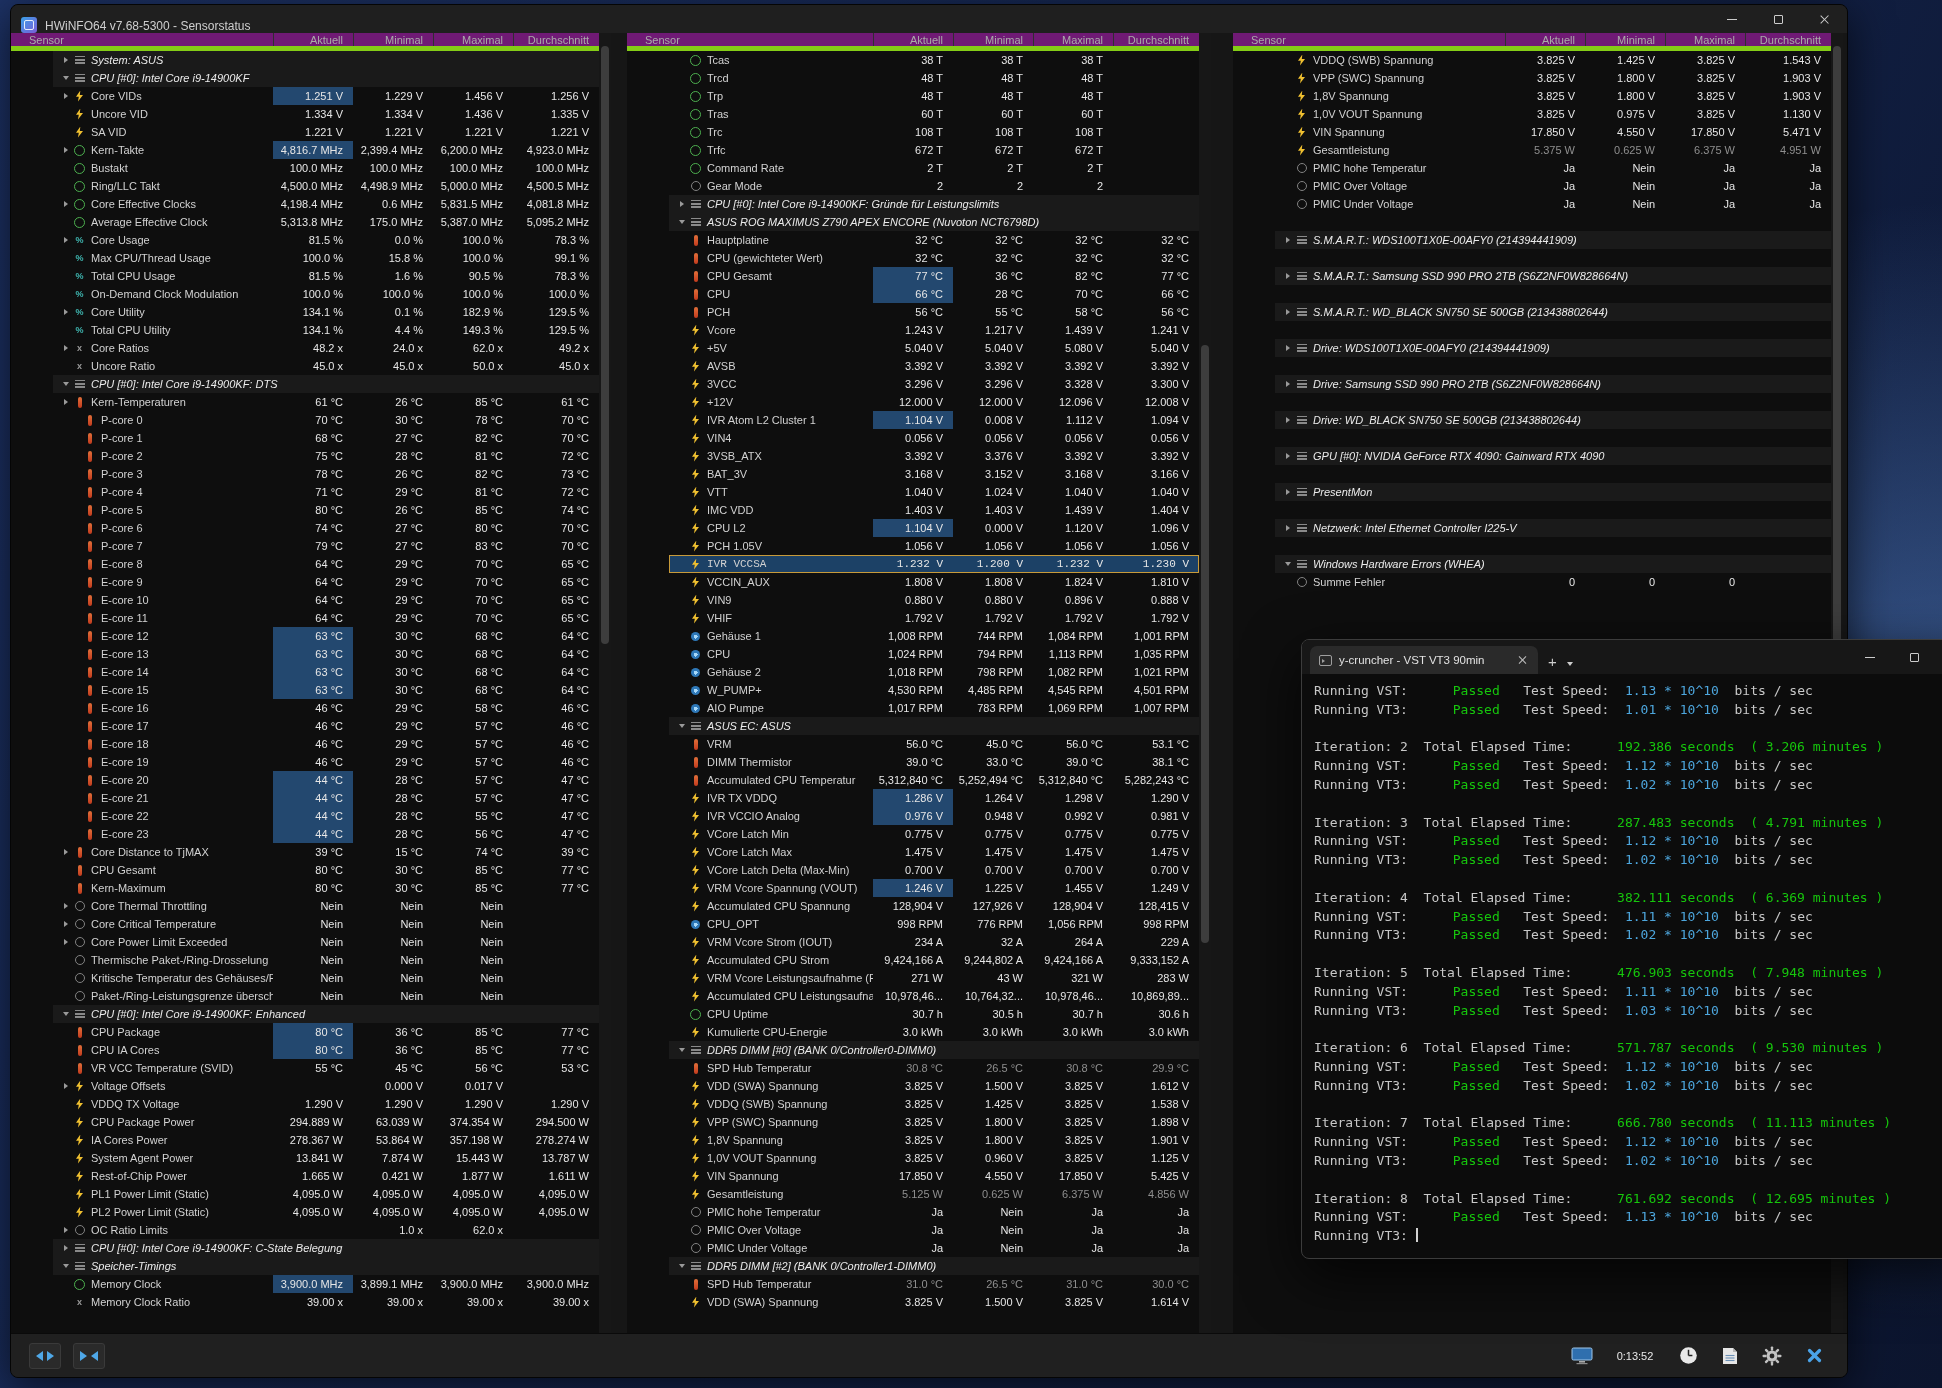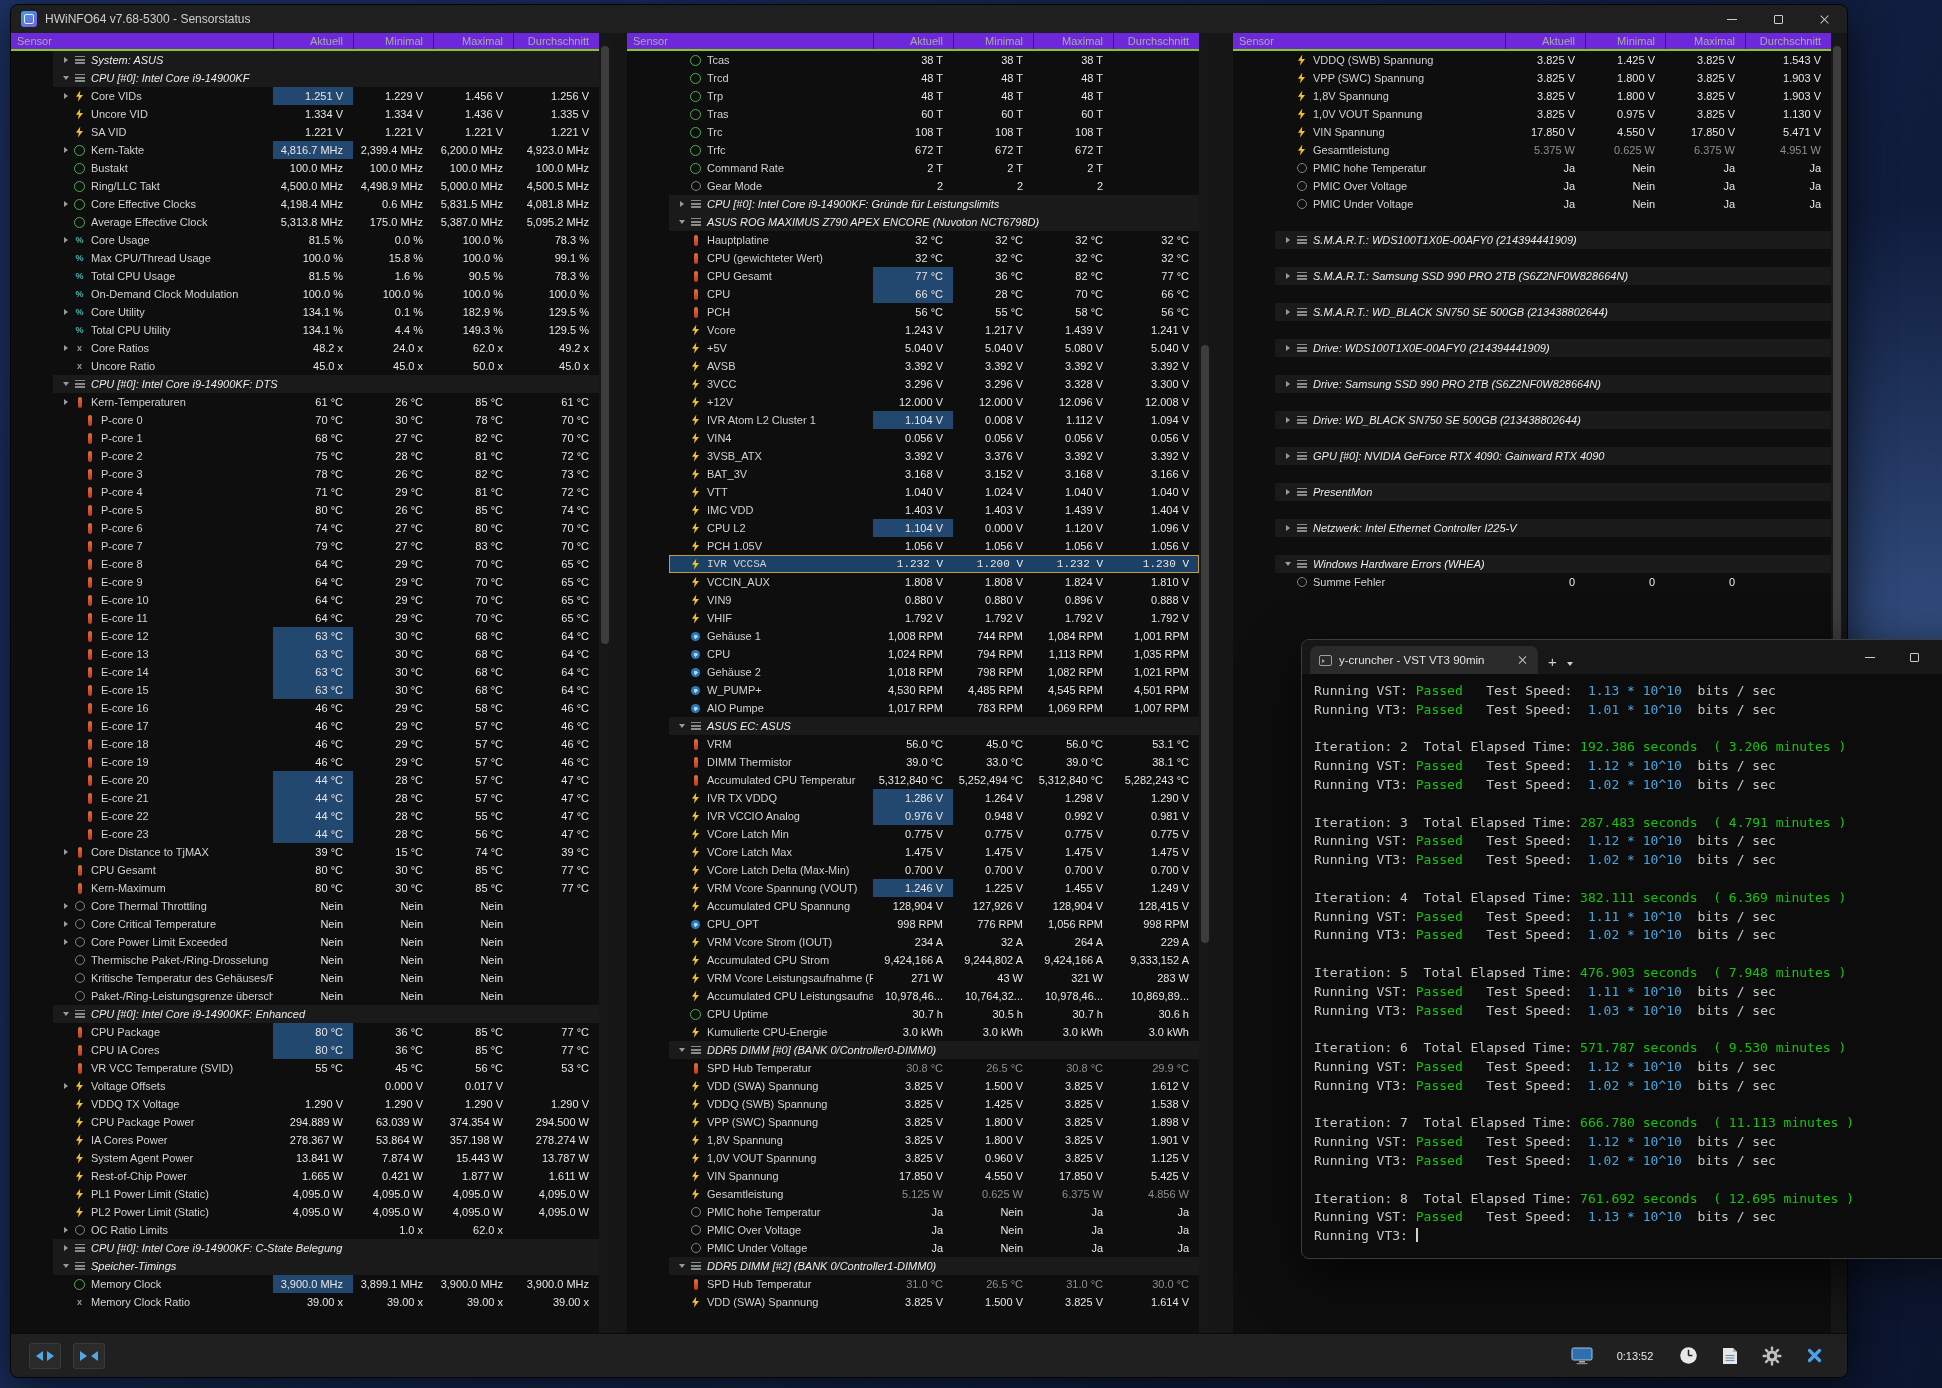--- a/index.html
+++ b/index.html
@@ -11,41 +11,41 @@
       linear-gradient(115deg,#1d3265 0%,#152650 45%,#0c152e 100%);
     position:relative;
   }
 
   
   #hwinfo {
     position:absolute; left:10px; top:4px; width:1838px; height:1374px;
     background:#1b1b1b; border:1px solid #050505; border-radius:8px;
     box-shadow:0 10px 44px rgba(0,0,0,.65); overflow:hidden;
   }
-  .titlebar { height:28px; background:#1f1f1f; display:flex; align-items:center; padding-left:10px; }
+  .titlebar { height:28px; background:#1f1f1f; display:flex; align-items:flex-end; padding-left:10px; }
   .app-icon { width:16px; height:16px; border-radius:3px; background:linear-gradient(135deg,#3aa0e8,#7a5cd6); position:relative; }
   .app-icon::after { content:''; position:absolute; inset:3px; border:1.5px solid rgba(255,255,255,.85); border-radius:2px; }
   .titlebar .title { margin-left:8px; font-size:12px; color:#cfcfcf; flex:1; }
   .winbtns { display:flex; height:100%; }
   .wbtn { width:46px; height:100%; display:flex; align-items:center; justify-content:center; }
   .glyph-min { width:10px; height:1px; background:#cccccc; display:block; }
   .glyph-max { width:9px; height:9px; border:1px solid #cccccc; border-radius:1px; display:block; }
   .glyph-close { width:11px; height:11px; position:relative; display:block; }
   .glyph-close::before,.glyph-close::after { content:''; position:absolute; left:5px; top:0; width:1.3px; height:11px; background:#cccccc; }
   .glyph-close::before { transform:rotate(45deg); }
   .glyph-close::after  { transform:rotate(-45deg); }
 
   .content { position:absolute; top:28px; bottom:44px; left:0; right:0; background:#161616; display:flex; }
   .panel { background:#0e0e0e; display:flex; flex-direction:column; overflow:hidden; }
   .p1 { width:588px; } .p2 { width:572px; } .p3 { width:598px; }
   .gap { background:#161616; } .g1 { width:16px; } .g2 { width:22px; }
   .vscroll { width:12px; background:#171717; position:relative; }
   .vscroll .thumb { position:absolute; left:2px; right:2px; background:#3d3d3d; border-radius:4px; }
 
-  .phead { display:grid; grid-template-columns:1fr 80px 80px 80px 86px; height:18px; background:#6d28d9; border-bottom:2px solid #84cc16; }
+  .phead { display:grid; grid-template-columns:1fr 80px 80px 80px 86px; height:18px; background:#701a75; border-bottom:5px solid #84cc16;padding-left:12px; }
   .hc { font-size:11px; color:#ababab; display:flex; align-items:center; justify-content:flex-end; padding-right:10px; border-left:1px solid #2f2f2f; height:100%; white-space:nowrap; overflow:hidden; }
   .hc:first-child { justify-content:flex-start; padding-left:6px; border-left:none; }
 
   .rows { flex:1; overflow:hidden;padding-left:42px; }
   .row { display:grid; grid-template-columns:1fr 80px 80px 80px 86px; height:18px; align-items:center; }
   .row.sec { grid-template-columns:1fr; background:#1a1a1a; }
   .spacer-row { height:18px; }
   .labcell { display:flex; align-items:center; padding-left:6px; overflow:hidden; white-space:nowrap; height:100%; }
   .labcell.ind { padding-left:16px; }
   .lbl { font-size:11px; color:#d2d2d2; }
@@ -85,21 +85,21 @@
   .tab-title { font-size:11.5px; color:#e2e2e2; flex:1; white-space:nowrap; overflow:hidden;}
   .tab-close { width:14px; height:14px; position:relative; flex:none; }
   .tab-close::before,.tab-close::after { content:''; position:absolute; left:6.5px; top:2px; width:1px; height:10px; background:#bdbdbd; }
   .tab-close::before { transform:rotate(45deg); } .tab-close::after { transform:rotate(-45deg); }
   .newtab { color:#cdcdcd; font-size:15px; margin:0 0 5px 10px; line-height:1; }
   .dd { margin:0 0 8px 10px; border-top:4px solid #cdcdcd; border-left:3.5px solid transparent; border-right:3.5px solid transparent; }
   .tctrl { margin-left:auto; display:flex; height:34px; align-items:center; }
   .tcbtn { width:44px; height:100%; display:flex; align-items:center; justify-content:center; }
   .tbody { padding:8px 12px 0 12px; font-family:"DejaVu Sans Mono","Liberation Mono",monospace; font-size:13px; line-height:18.8px; white-space:pre; }
   .tline { height:18.8px; }
-  .seg-w { color:#c8c8c8; } .seg-g { color:var(--passed-green,#16c60c); } .seg-c { color:var(--speed-cyan,#4da6dd); }
+  .seg-w { color:#c8c8c8; } .seg-g { color:var(--passed-green,#16c60c);margin-left:37px; } .seg-c { color:var(--speed-cyan,#4da6dd); }
   .cursor { display:inline-block; width:2px; height:14px; background:#d2d2d2; vertical-align:-2px; }
 </style>
 </head>
 <body>
 
 <div id="hwinfo">
   <div class="titlebar">
     <span class="app-icon"></span>
     <span class="title">HWiNFO64 v7.68-5300 - Sensorstatus</span>
     <div class="winbtns">

